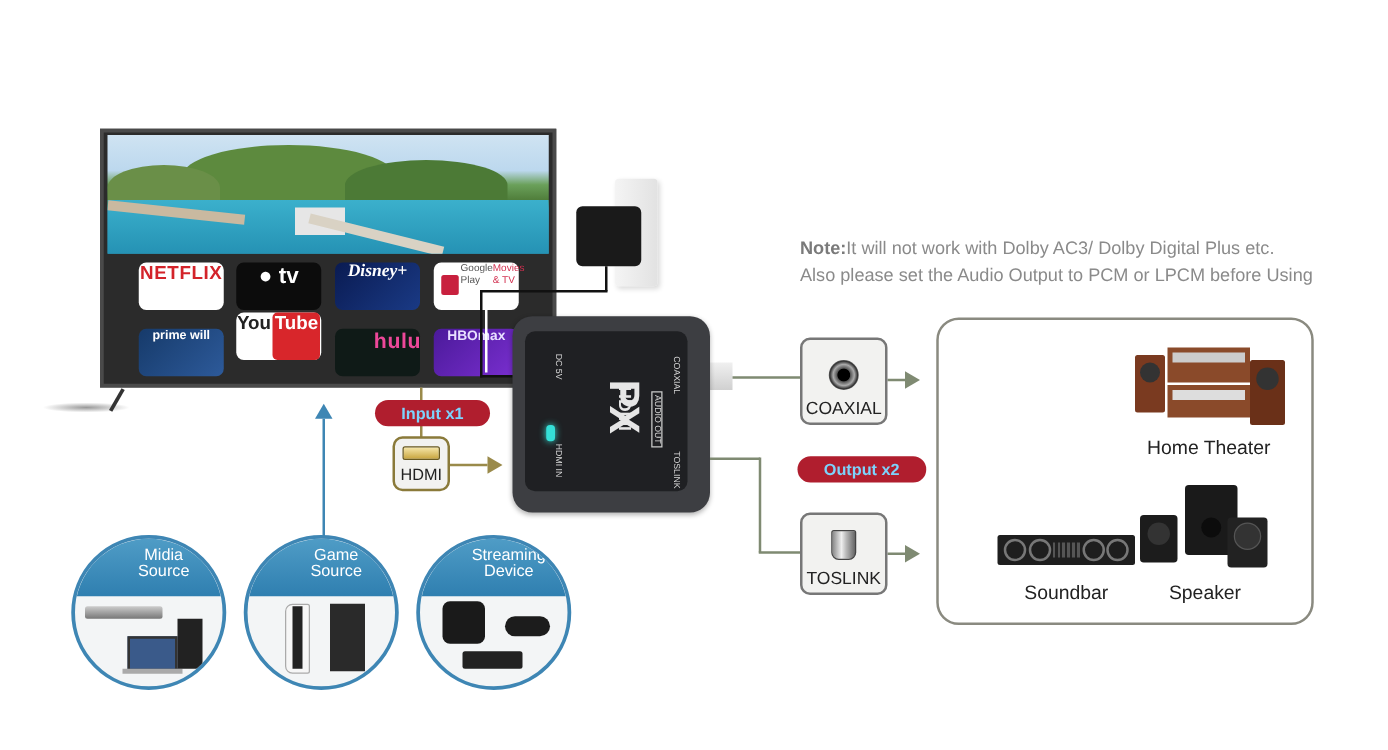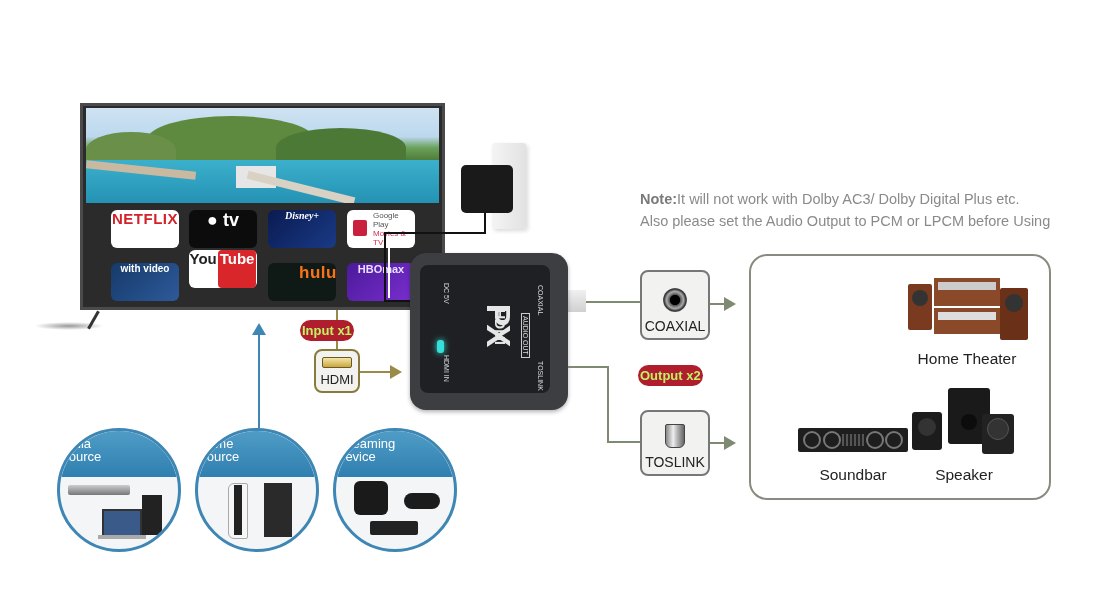--- a/index.html
+++ b/index.html
@@ -9,27 +9,27 @@
   
   .tv { left:80px; top:103px; width:365px; height:207px; background:#2b2b2b; border:3px solid #4a4a4a; box-sizing:border-box; }
   .tv-screen-photo { left:3px; top:2px; width:353px; height:95px;
     background:linear-gradient(180deg,#cfe3f2 0%,#bcd8ee 30%,#6aa05a 42%,#4f7d3a 55%,#3fa9c7 62%,#2a96b8 100%); overflow:hidden; }
   .hill { position:absolute; background:#557f3c; border-radius:50% 50% 0 0; }
   .pier { position:absolute; background:#d8cfc0; }
   .tv-apps { left:28px; top:104px; width:310px; height:92px; }
   .app { position:absolute; width:68px; height:38px; border-radius:6px; display:flex; justify-content:center; font-weight:bold; font-size:14px; box-sizing:border-box; }
   .app.netflix { background:#ffffff; color:#d3232a; font-size:15px; letter-spacing:0.5px; }
   .app.appletv { background:#0c0c0c; color:#fff; font-size:18px; }
-  .app.disney { background:linear-gradient(135deg,#0a1b52,#1a3a85); color:#fff; font-style:italic; font-family:"Liberation Serif", serif; font-size:10px; }
-  .app.gplay { background:#fff; color:#555; font-size:8px; font-weight:normal; flex-direction:column; align-items:flex-start; padding-left:26px; }
+  .app.disney { background:linear-gradient(135deg,#0a1b52,#1a3a85); color:#fff; font-style:italic; font-family:"Liberation Serif", serif; font-size:14px; }
+  .app.gplay { background:#fff; color:#555; font-size:8px; font-weight:normal; flex-direction:row; align-items:flex-start; padding-left:26px; }
   .app.gplay .sub { color:#d23050; }
   .app.prime { background:linear-gradient(135deg,#163a6a,#2d5a9a); color:#fff; font-size:10px; }
   .app.youtube { background:#fff; color:#222; font-size:15px; }
   .app.youtube .tube { background:#d8262b; color:#fff; border-radius:4px; padding:0 2px; margin-left:1px; }
-  .app.hulu { background:#0f1a17; color:#f97316; font-size:17px; letter-spacing:0.5px;padding-left:32px; }
+  .app.hulu { background:#0f1a17; color:#ec4899; font-size:17px; letter-spacing:0.5px;padding-left:32px; }
   .app.hbomax { background:linear-gradient(135deg,#4b1a9a,#7a2fd0); color:#e8e0ff; font-size:11px; }
   .tv-leg { left:92px; top:310px; width:3px; height:20px; background:#333; transform:rotate(30deg); }
   .tv-shadow { left:34px; top:322px; width:70px; height:8px; background:radial-gradient(ellipse at center,#999 0%,rgba(255,255,255,0) 70%); }
 
   
   .wall-plate { left:492px; top:143px; width:34px; height:86px; background:linear-gradient(90deg,#f4f4f4,#e2e2e2); border-radius:3px; box-shadow:2px 2px 4px rgba(0,0,0,0.15); }
   .adapter { left:461px; top:165px; width:52px; height:48px; background:#1a1a1a; border-radius:5px; }
   .cable-v { left:484px; top:213px; width:2px; height:20px; background:#111; }
   .cable-h { left:384px; top:232px; width:102px; height:2px; background:#111; }
   .cable-v2 { left:384px; top:232px; width:2px; height:70px; background:#111; }
@@ -39,21 +39,21 @@
   
   .box { left:410px; top:253px; width:158px; height:157px; background:#3d3e42; border-radius:16px; box-shadow:0 2px 4px rgba(0,0,0,0.3); }
   .box-inner { left:10px; top:12px; width:130px; height:128px; background:#1f2023; border-radius:8px; }
   .box-text { position:absolute; color:#d8d8d8; font-size:7px; transform:rotate(90deg); white-space:nowrap; transform-origin:left top; }
   .px-logo { position:absolute; left:58px; top:40px; color:#e6e6e6; font-size:34px; font-weight:bold; transform:rotate(90deg); letter-spacing:-2px; }
   .hdmi-logo { position:absolute; left:72px; top:48px; color:#e6e6e6; font-size:14px; font-weight:bold; transform:rotate(90deg); transform-origin:left top; }
   .led { position:absolute; left:17px; top:75px; width:7px; height:13px; border-radius:3px; background:#35e0d8; box-shadow:0 0 6px #35e0d8; }
   .coax-plug { left:566px; top:290px; width:20px; height:22px; background:linear-gradient(180deg,#f0f0f0,#d0d0d0); }
 
   
-  .badge { background:#b01e2e; color:#bef264; font-weight:bold; font-size:13px; border-radius:12px; padding:3px 2px; white-space:nowrap; }
+  .badge { background:#b01e2e; color:#7dd3fc; font-weight:bold; font-size:13px; border-radius:12px; padding:3px 21px; white-space:nowrap; }
   .input-badge { left:300px; top:320px; }
   .output-badge { left:638px; top:365px; }
 
   
   .port { background:#f2f2f0; border:2px solid #777; border-radius:8px; box-sizing:border-box; display:flex; flex-direction:column; align-items:center; justify-content:flex-end; padding-bottom:4px; font-size:13px; color:#222; }
   .port-hdmi { left:314px; top:349px; width:46px; height:44px; border-color:#8a7a3a; }
   .port-coax { left:640px; top:270px; width:70px; height:70px; font-size:14px; }
   .port-tos { left:640px; top:410px; width:70px; height:66px; font-size:14px; }
   .hdmi-glyph { width:28px; height:9px; background:linear-gradient(180deg,#f6e6a8,#c9a640); border:1px solid #6a5a20; border-radius:2px; margin-bottom:4px; }
   .coax-glyph { width:24px; height:24px; border-radius:50%; background:radial-gradient(circle,#000 28%,#555 32%,#aaa 50%,#333 65%,#888 75%,#ddd 100%); margin-bottom:6px; }
@@ -73,21 +73,21 @@
 
   
   .panel { left:749px; top:254px; width:302px; height:246px; border:2px solid #8a8a80; border-radius:18px; box-sizing:border-box; }
   .dev { position:absolute; width:140px; text-align:center; }
   .dev-label { font-size:15.5px; color:#222; margin-top:6px; }
   .dev-img { position:relative; margin:0 auto; }
 
   
   .circle { width:124px; height:124px; border-radius:50%; border:3px solid #3e86b4; box-sizing:border-box; overflow:hidden; background:#f3f5f6; }
   .circle-top { position:absolute; left:0; top:0; width:100%; height:46px; background:linear-gradient(180deg,#4f9cc6,#2f7fb0); }
-  .circle-label { position:absolute; left:0; top:6px; width:100%; color:#fff; font-size:13px; line-height:13px; }
+  .circle-label { position:absolute; left:12px; top:6px; width:100%; text-align:center; color:#fff; font-size:13px; line-height:13px; }
 </style>
 </head>
 <body>
 
 <div class="abs note">
   <div><b>Note:</b><span>It will not work with Dolby AC3/ Dolby Digital Plus etc.</span></div>
   <div>Also please set the Audio Output to PCM or LPCM before Using</div>
 </div>
 
 <div class="abs tv-shadow"></div>
@@ -109,21 +109,21 @@
     <div class="app appletv" style="left:78px;top:0;"><span>●</span>&nbsp;<span>tv</span></div>
     <div class="app disney" style="left:157px;top:0;">
         <span>Disney+</span>
       </div>
     <div class="app gplay" style="left:236px;top:0;">
       <span style="position:absolute;left:6px;top:10px;width:14px;height:16px;background:#c8203e;border-radius:2px;"></span>
       <span>Google Play</span>
       <span class="sub">Movies &amp; TV</span>
     </div>
     <div class="app prime" style="left:0;top:53px;">
-        <span>with video</span>
+        <span>prime will</span>
       </div>
     <div class="app youtube" style="left:78px;top:40px;">
         <span>You</span>
         <span class="tube">Tube</span>
       </div>
     <div class="app hulu" style="left:157px;top:53px;">
         <span>hulu</span>
       </div>
     <div class="app hbomax" style="left:236px;top:53px;">
         <span>HBOmax</span>

